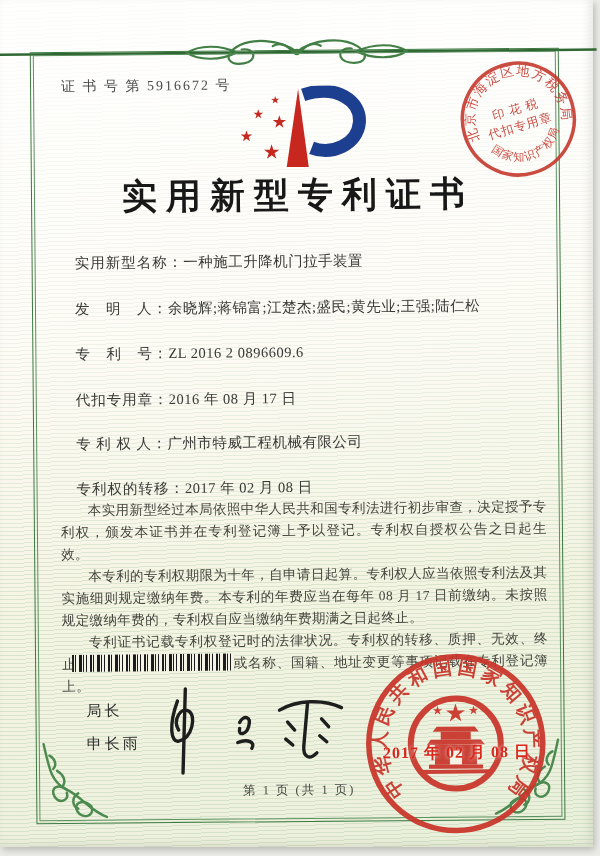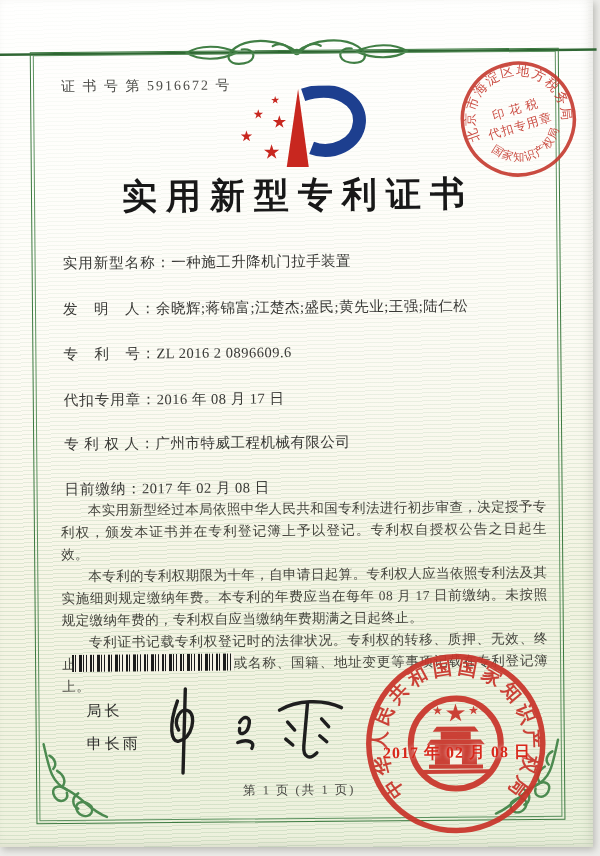--- a/index.html
+++ b/index.html
@@ -28,21 +28,21 @@
   .cert-no {
     position:absolute; left:64px; top:76px;
     font-size:14px; color:#4c4c48; letter-spacing:2px;
   }
   .logo { position:absolute; left:238px; top:86px; width:132px; height:84px; }
   .title {
     position:absolute; left:0; width:600px; top:172px; text-align:center;
     font-size:35px; font-weight:bold; color:#181818; letter-spacing:9px;
   }
   .field { position:absolute; left:64px; font-size:14.5px; color:#393936; white-space:nowrap; }
-  .field .lab { letter-spacing:1px; }
+  .field .lab { letter-spacing:1px;margin-left:12px; }
   .field .val { letter-spacing:0.5px; }
   .paras { position:absolute; left:60px; top:498px; width:486px; }
   .paras p {
     font-size:13.5px; line-height:22px; color:#45453e;
     text-indent:2em; text-align:justify; letter-spacing:0.4px;
   }
   .barcode {
     position:absolute; left:70px; top:653px; width:162px; height:17px;
     background: repeating-linear-gradient(90deg,
       #1c1c1c 0 2px, #f5f2e6 2px 3px, #1c1c1c 3px 4px, #f5f2e6 4px 7px,
@@ -142,21 +142,21 @@
     <div class="field" style="top:343px">
       <span class="lab">专　利　号：</span><span class="val">ZL 2016 2 0896609.6</span>
     </div>
     <div class="field" style="top:389px">
       <span class="lab">代扣专用章：</span><span class="val">2016 年 08 月 17 日</span>
     </div>
     <div class="field" style="top:433px">
       <span class="lab">专 利 权 人：</span><span class="val">广州市特威工程机械有限公司</span>
     </div>
     <div class="field" style="top:478px">
-      <span class="lab">日前缴纳：</span><span class="val">2017 年 02 月 08 日</span>
+      <span class="lab">专利权的转移：</span><span class="val">2017 年 02 月 08 日</span>
     </div>
 
     <div class="paras">
       <p>本实用新型经过本局依照中华人民共和国专利法进行初步审查，决定授予专利权，颁发本证书并在专利登记簿上予以登记。专利权自授权公告之日起生效。</p>
       <p>本专利的专利权期限为十年，自申请日起算。专利权人应当依照专利法及其实施细则规定缴纳年费。本专利的年费应当在每年 08 月 17 日前缴纳。未按照规定缴纳年费的，专利权自应当缴纳年费期满之日起终止。</p>
       <p>专利证书记载专利权登记时的法律状况。专利权的转移、质押、无效、终止、恢复和专利权人的姓名或名称、国籍、地址变更等事项记载在专利登记簿上。</p>
     </div>
 
     <div class="barcode"></div>
 

